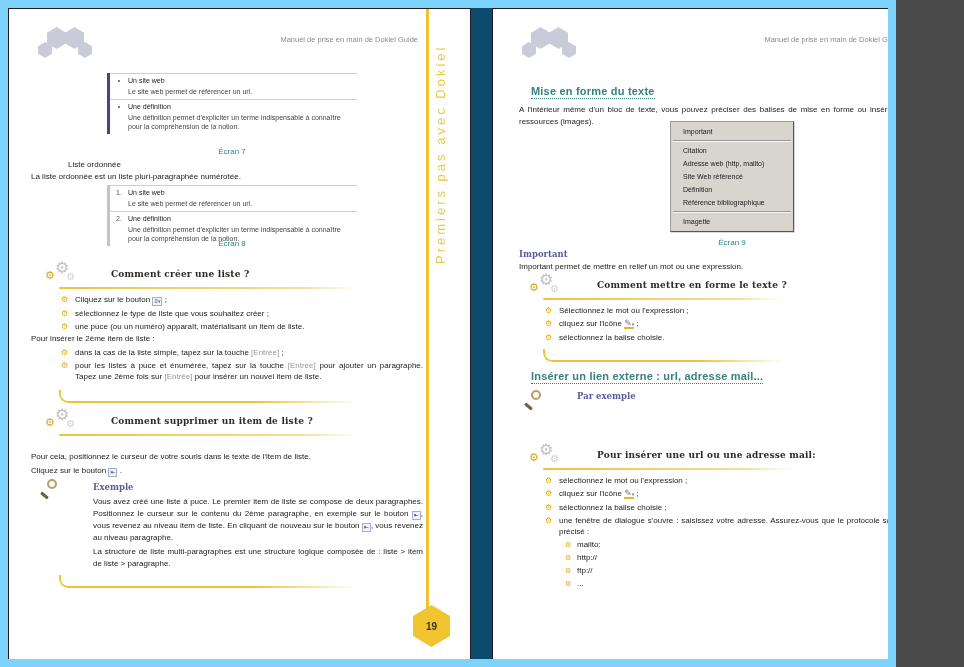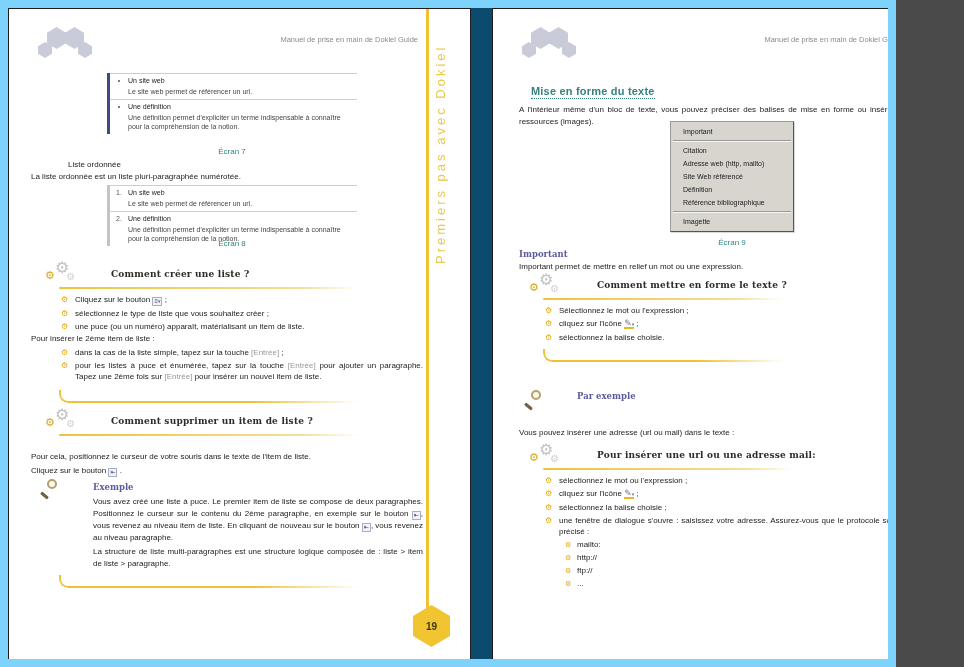--- a/index.html
+++ b/index.html
@@ -266,28 +266,30 @@
           <span class="pen">✎<span class="pen-bar"></span></span><span class="pen-arr">▾</span>
           <span>;</span></span>
       </div>
       <div class="gb-row">
         <span class="gb-m">⚙</span>
         <span class="gb-t">sélectionnez la balise choisie.</span>
       </div>
     </div>
     <div class="sec-close" style="left:50px; top:340px; width:240px;"></div>
 
+    <div class="h-teal" style="left:38px; top:361px;">
+      <span>Insérer un lien externe : url, adresse mail...</span>
+    </div>
 
     <div class="mag" style="left:30px; top:381px;">
       <span class="lens"></span>
         <span class="handle"></span>
     </div>
     <div class="h-purp" style="left:84px; top:382px;">Par exemple</div>
 
-    <div class="txt" style="left:26px; top:418px;">Vous pouvez insérer une adresse (url ou mail) dans le texte :</div>
 
     <div class="gears" style="left:36px; top:434px;">
       <span class="g1">⚙</span>
         <span class="g2">⚙</span>
         <span class="g3">⚙</span>
     </div>
     <div class="sec-title" style="left:80px; top:441px;">Pour insérer une url ou une adresse mail:</div>
     <div class="sec-line" style="left:50px; top:459px; width:250px;"></div>
     <div class="rows" style="left:52px; top:466px; width:368px;">
       <div class="gb-row">

